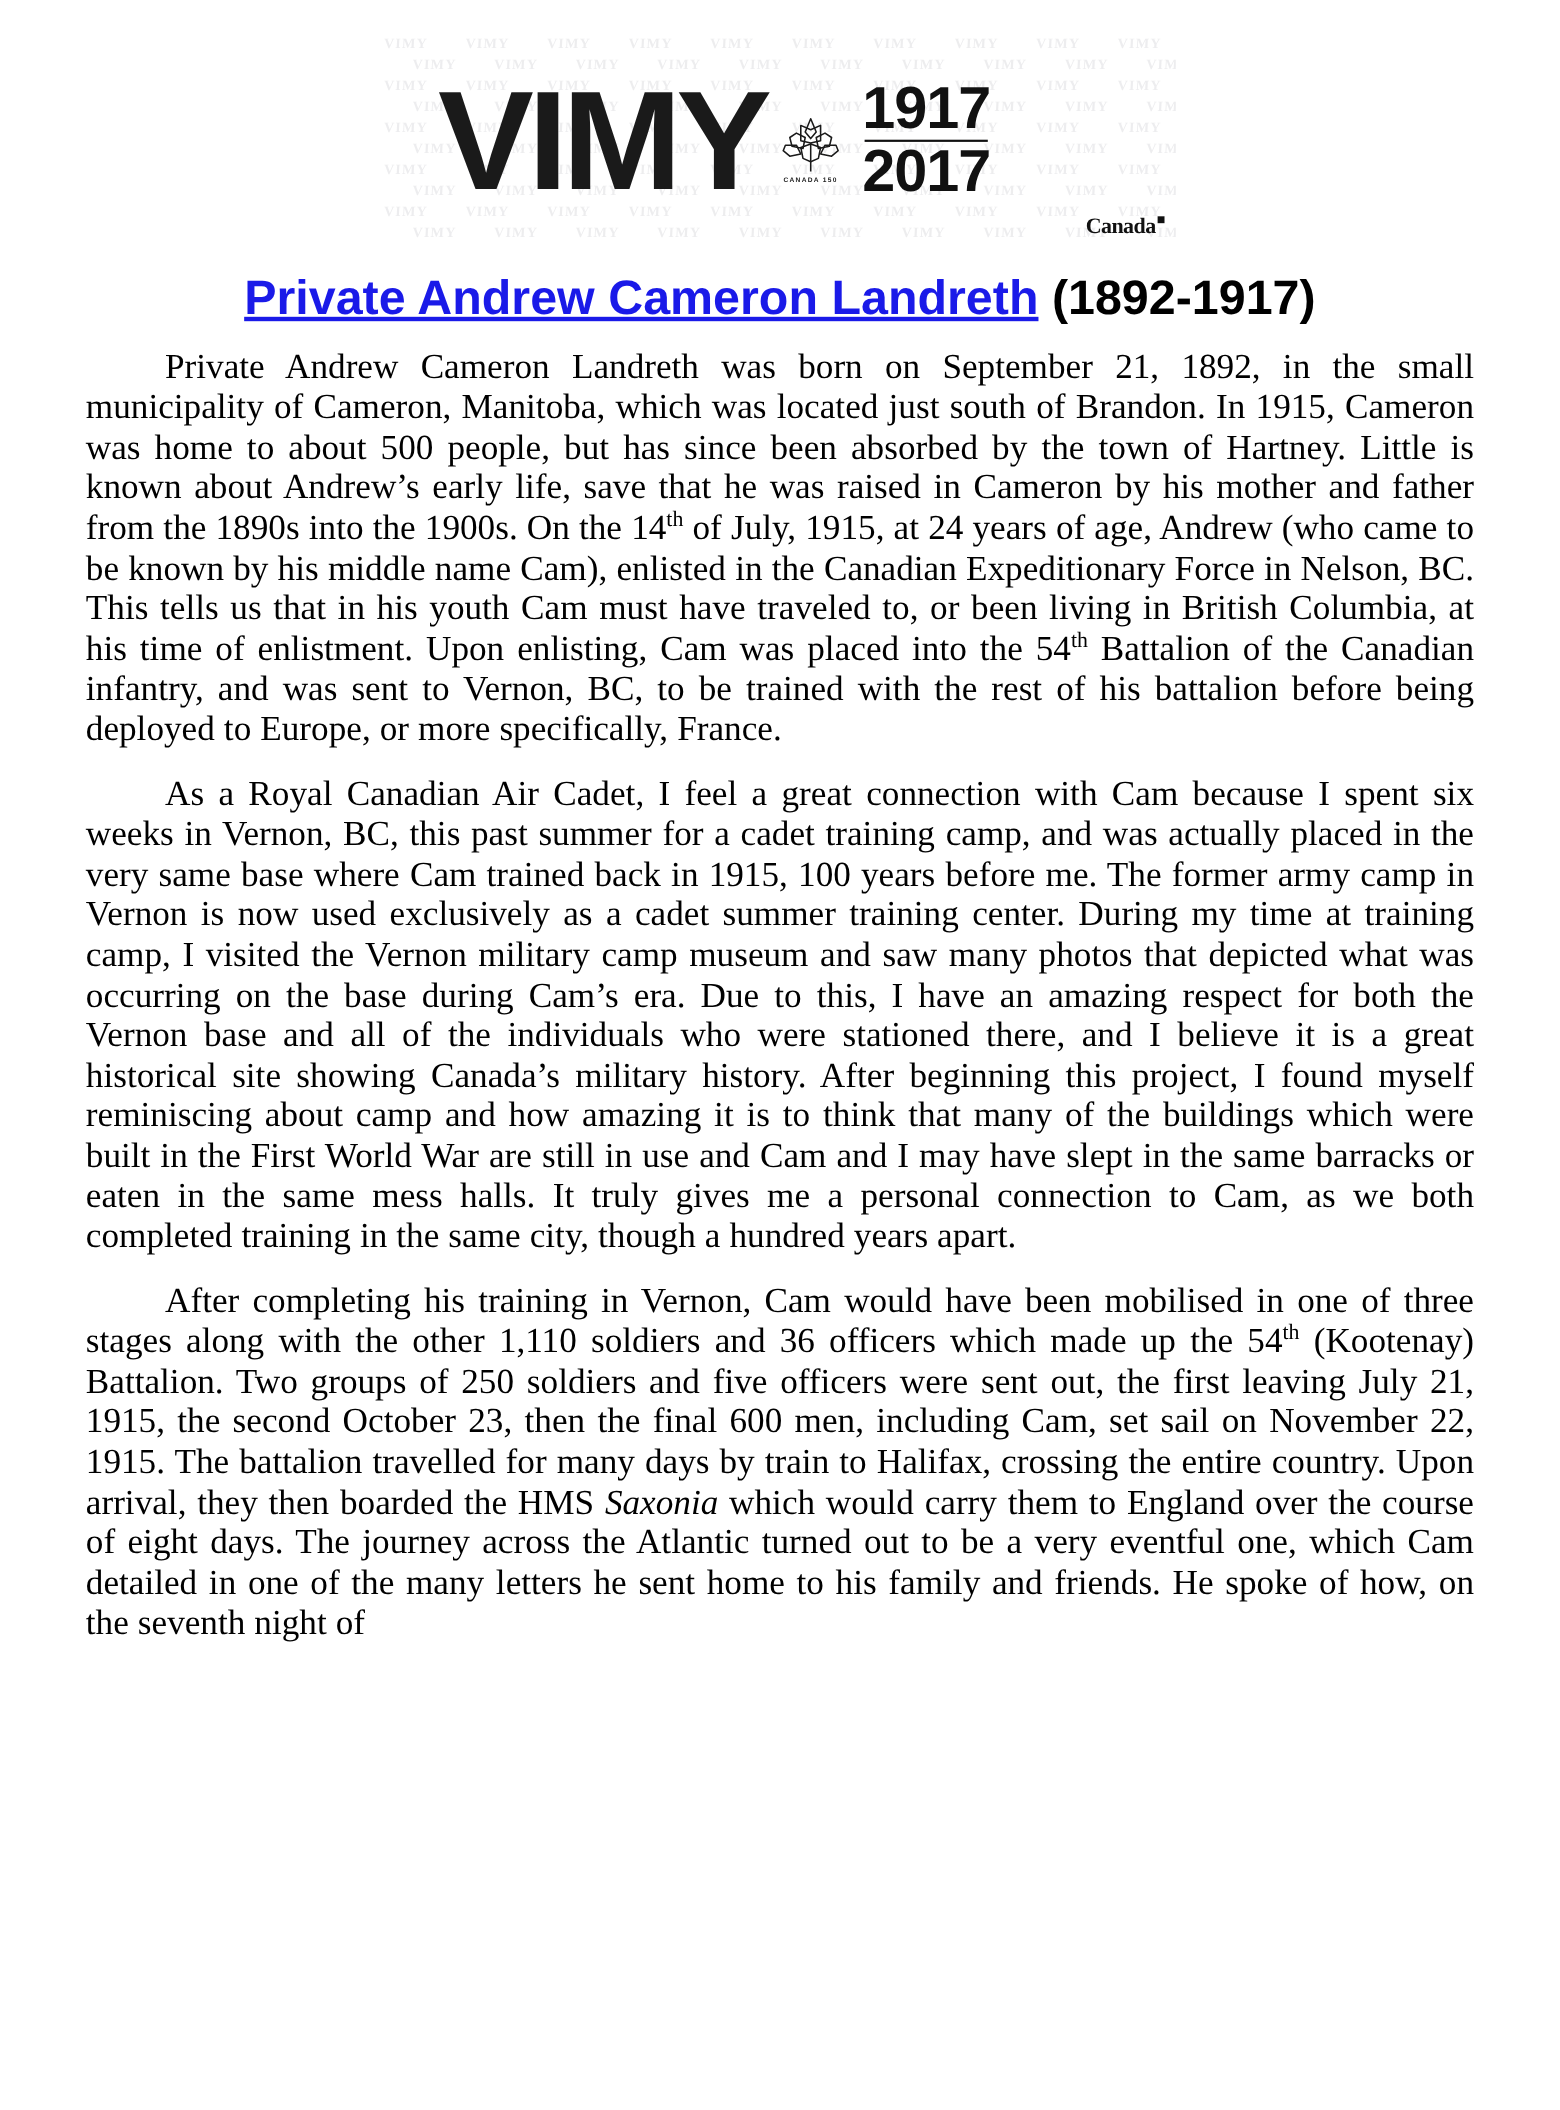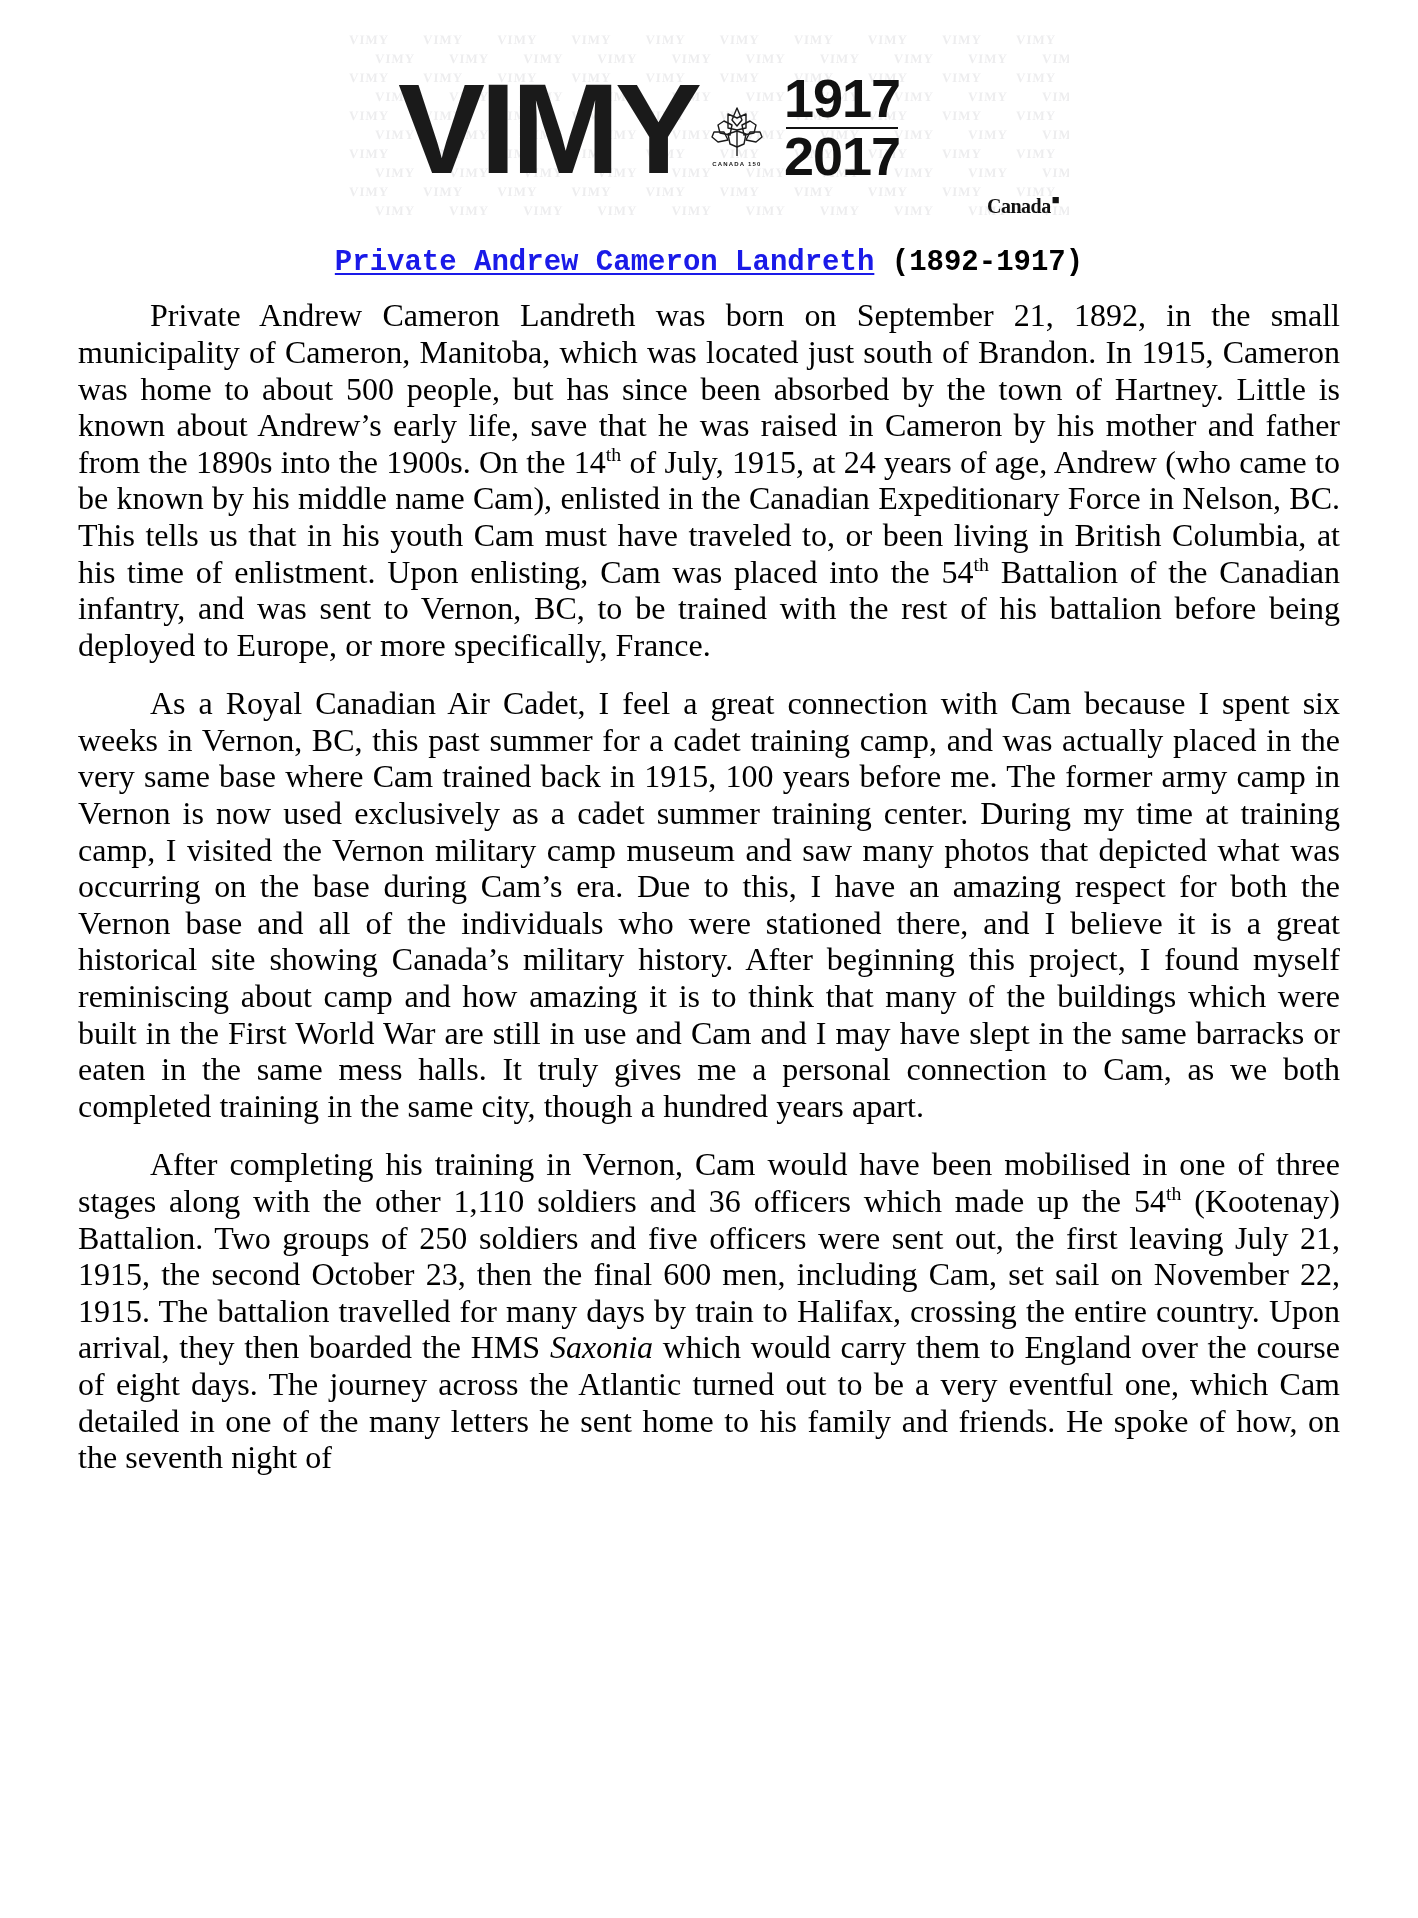--- a/index.html
+++ b/index.html
@@ -122,24 +122,24 @@
     display: inline-block;
     margin-left: 1px;
     margin-top: -3px;
     font-size: 13px;
     color: #111111;
   }
 
   
   .doc-title {
     text-align: center;
-    font-size: 29px;
+    font-size: 44px;
     line-height: 1.15;
     margin: 24px 0 0 0;
-    font-family: Liberation Mono, monospace;
+    font-family: Liberation Sans, sans-serif;
   }
   .doc-title a.link {
     color: #1a1ae8;
     text-decoration: underline;
     text-underline-offset: 3px;
   }
   .doc-title .plain { color: #000000; }
 
   
   .body-text {

